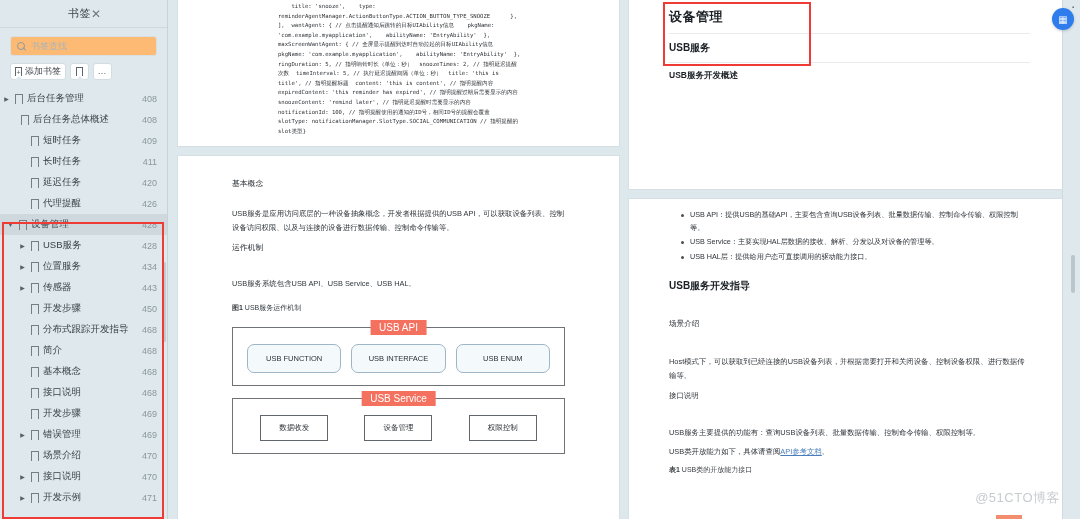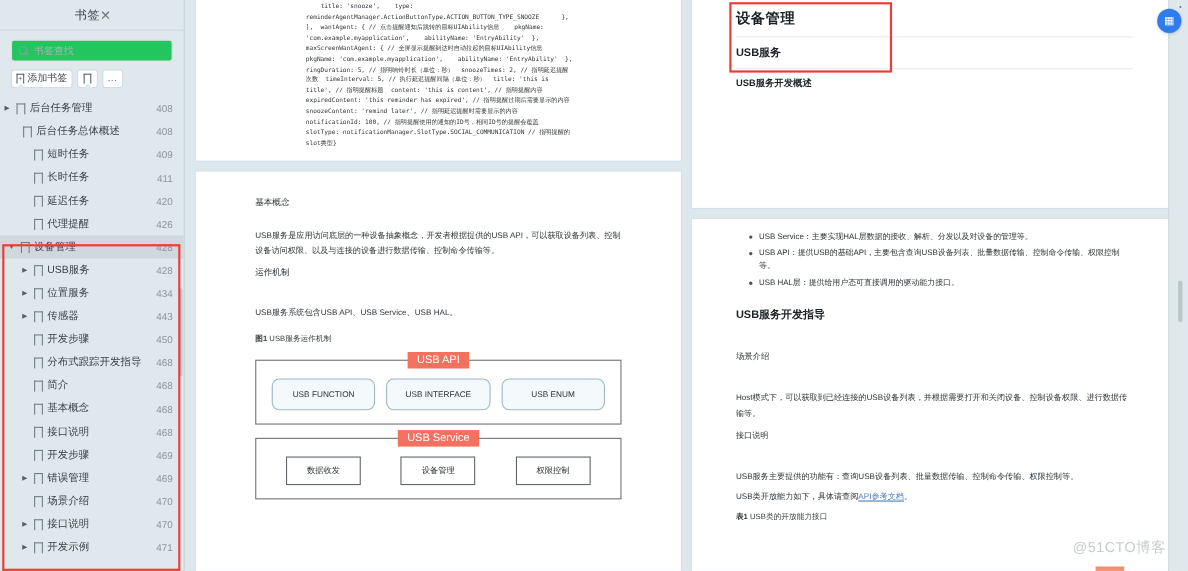--- a/index.html
+++ b/index.html
@@ -23,21 +23,21 @@
   .sb-header {
     height: 28px; display: flex; align-items: center;
     justify-content: center;
     padding: 0 12px 0 14px;
     border-bottom: 1px solid #cdd9de;
   }
   .sb-title { font-size: 11px; color: #394349; letter-spacing: .5px; }
   .sb-close { font-size: 12px; color: #6b7880; cursor: pointer; line-height: 1; }
   .sb-search-wrap { padding: 8px 10px 4px 10px; }
   .sb-search {
-    height: 20px; background: #22c55e; border: 1px solid #d6e0e4; border-radius: 3px;
+    height: 20px; background: #fdba74; border: 1px solid #d6e0e4; border-radius: 3px;
     display: flex; align-items: center; padding: 0 6px; gap: 5px;
   }
   .sb-search input {
     border: 0; outline: 0; font-size: 9px; color: #333;
     background: transparent; width: 100%;
     font-family: "Liberation Sans", sans-serif;
   }
   .sb-search input::placeholder { color: #a8b4ba; }
   .mag { width: 9px; height: 9px; position: relative; flex: 0 0 9px; }
   .mag::before {
@@ -438,22 +438,22 @@
             <div class="rule"></div>
             <div class="h-mid">USB服务</div>
             <div class="rule"></div>
             <div class="h-small">USB服务开发概述</div>
           </div>
           <div class="red-box-doc"></div>
         </div>
 
         <div class="page p4">
           <ul class="ul-dots" id="guide-bullets">
+              <li>USB API：提供USB的基础API，主要包含查询USB设备列表、批量数据传输、控制命令传输、权限控制等。</li>
               <li>USB Service：主要实现HAL层数据的接收、解析、分发以及对设备的管理等。</li>
-              <li>USB API：提供USB的基础API，主要包含查询USB设备列表、批量数据传输、控制命令传输、权限控制等。</li>
               <li>USB HAL层：提供给用户态可直接调用的驱动能力接口。</li>
             </ul>
           <div class="rc-pad" style="padding-top:14px">
             <div class="h-mid">USB服务开发指导</div>
             <div class="gap-24"></div>
             <div class="body-txt" style="font-size:7.6px">场景介绍</div>
             <div class="gap-24"></div>
             <div class="body-txt">Host模式下，可以获取到已经连接的USB设备列表，并根据需要打开和关闭设备、控制设备权限、进行数据传输等。</div>
             <div class="body-txt" style="margin-top:6px">接口说明</div>
             <div class="gap-24"></div>

